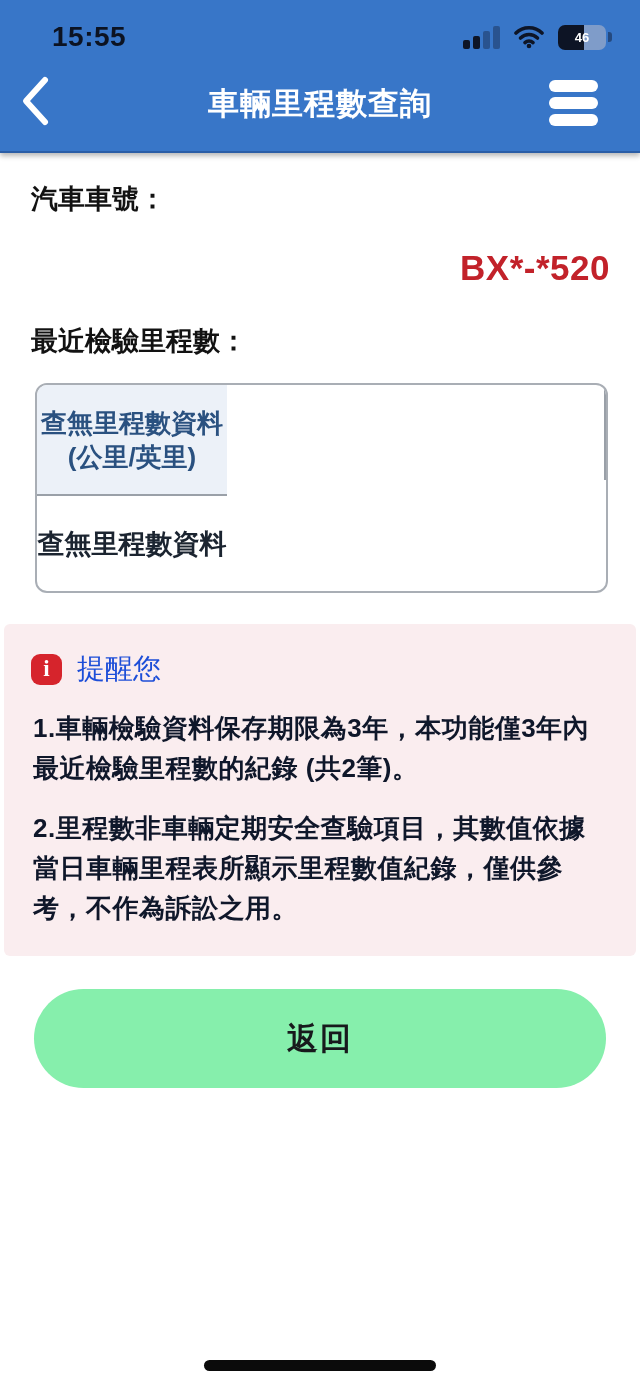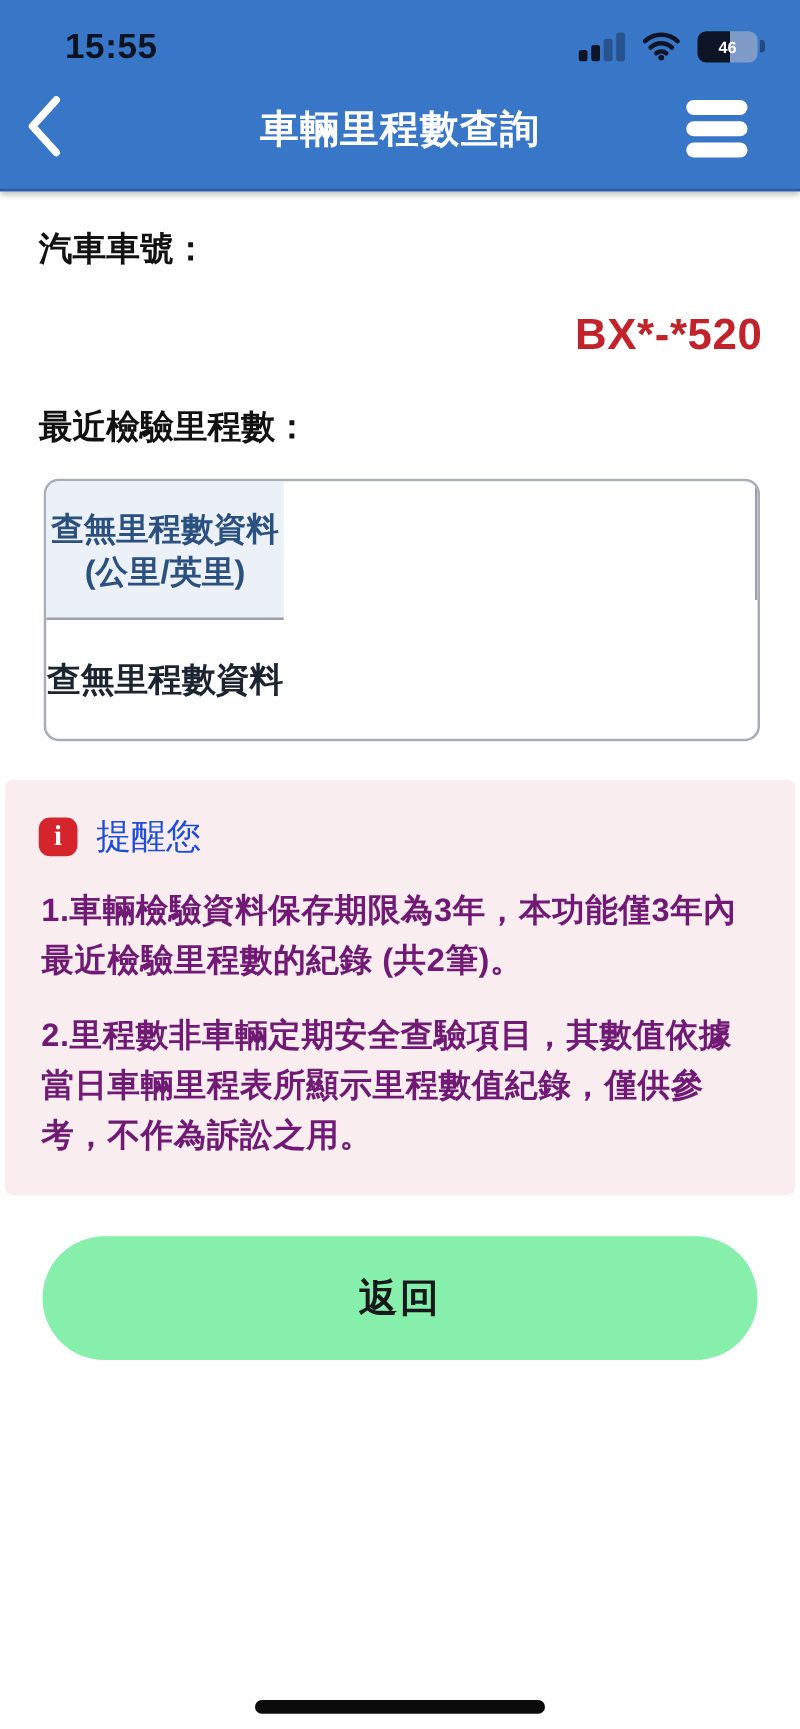--- a/index.html
+++ b/index.html
@@ -112,21 +112,21 @@
   .notice-head { display: flex; align-items: center; gap: 15px; }
   .info-icon {
     width: 31px; height: 31px; background: #D6242C; border-radius: 9px;
     color: #ffffff; display: flex; align-items: center; justify-content: center;
     font-size: 23px; font-weight: bold; font-family: "Liberation Serif", "DejaVu Serif", serif;
     flex: 0 0 auto;
   }
   .notice-title { font-size: 28px; font-weight: normal; color: #1d4ed8; }
   .notice-item {
     margin: 20px 1px 0 2px;
-    font-size: 26px; font-weight: bold; color: #701a75;
+    font-size: 26px; font-weight: bold; color: #0f172a;
     line-height: 40px; letter-spacing: 0.5px;
   }
 
   
   .return-button {
     display: block;
     margin: 33px auto 0 auto;
     width: 572px; height: 99px;
     background: #86efac;
     border: none; border-radius: 50px;

